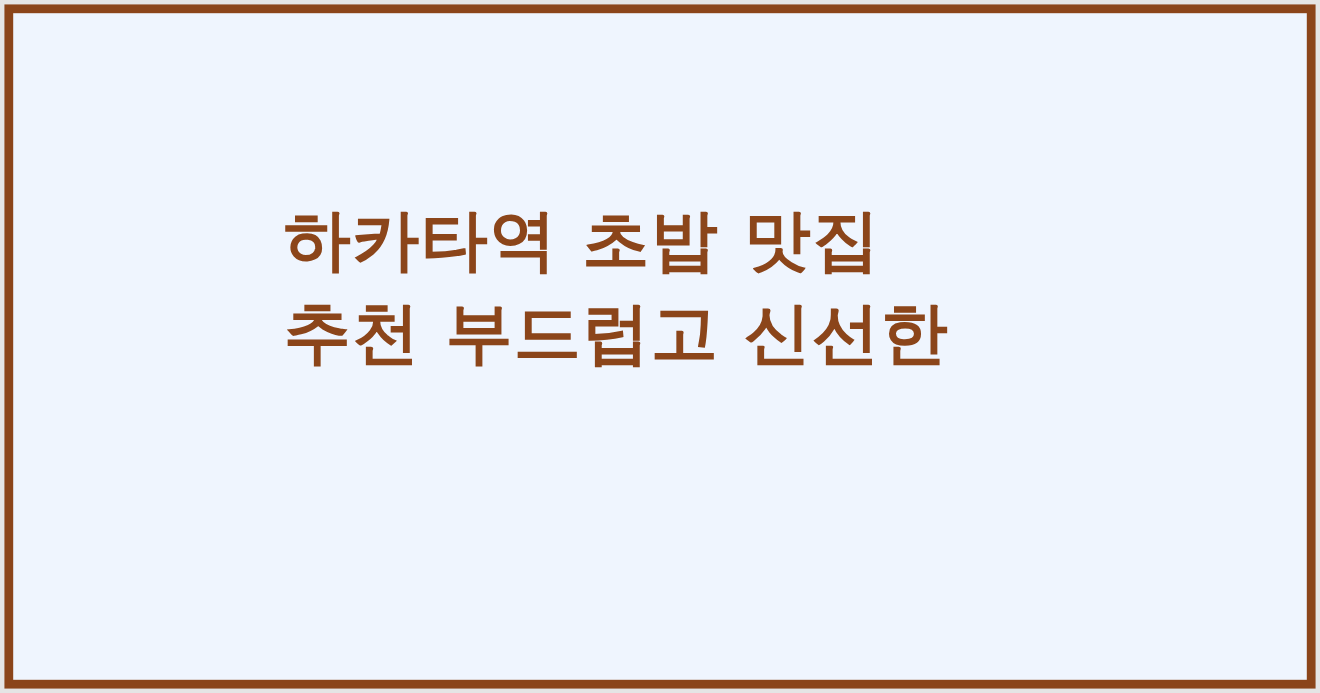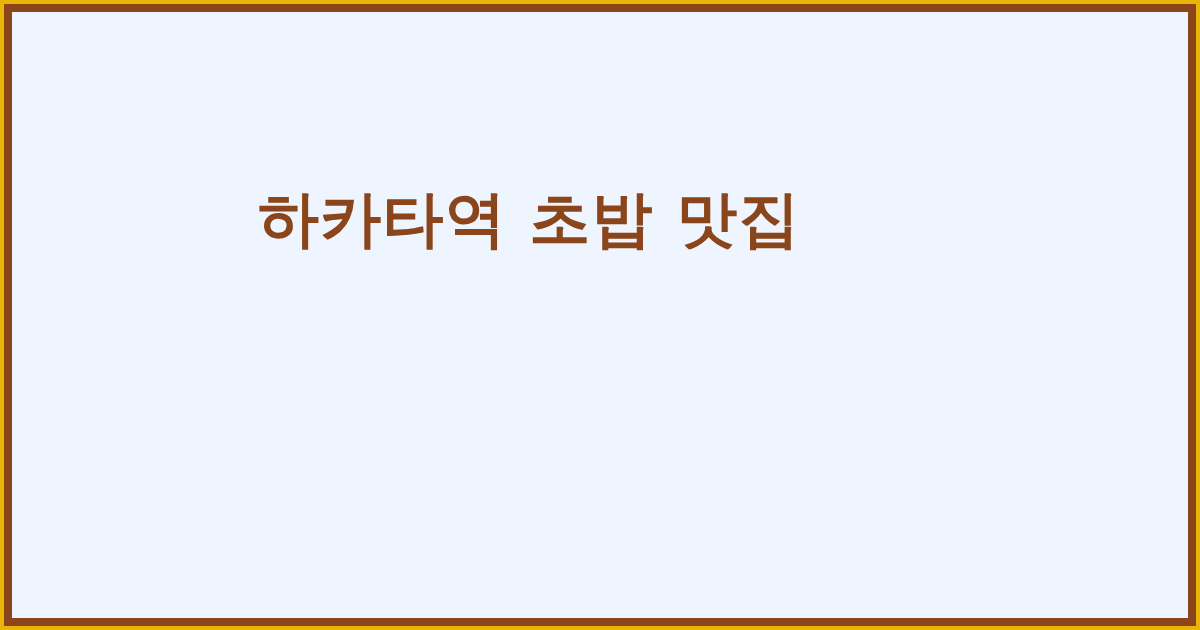--- a/index.html
+++ b/index.html
@@ -56,21 +56,22 @@
     letter-spacing: 0.02em;
     white-space: nowrap;
     margin: 0;
     padding: 0;
     text-rendering: optimizeLegibility;
   }
 </style>
 </head>
 <body>
 
-<div class="thumbnail-canvas" style="background: #eab308;">
+<div class="thumbnail-canvas" style="background: #e5e5e5;">
 
   <div class="thumbnail-frame" style="border-color: rgb(139, 69, 26); border-width: 8px; inset: 4px; background: rgb(239, 245, 254);"></div>
 
   <div class="headline-block" style="text-align: left;">
     <span class="headline-line" style="color: rgb(139, 69, 26);">하카타역 초밥 맛집</span>
+    <span class="headline-line" style="color: rgb(139, 69, 26);">추천 부드럽고 신선한</span>
   </div>
 
 </div>
 
 </body></html>

